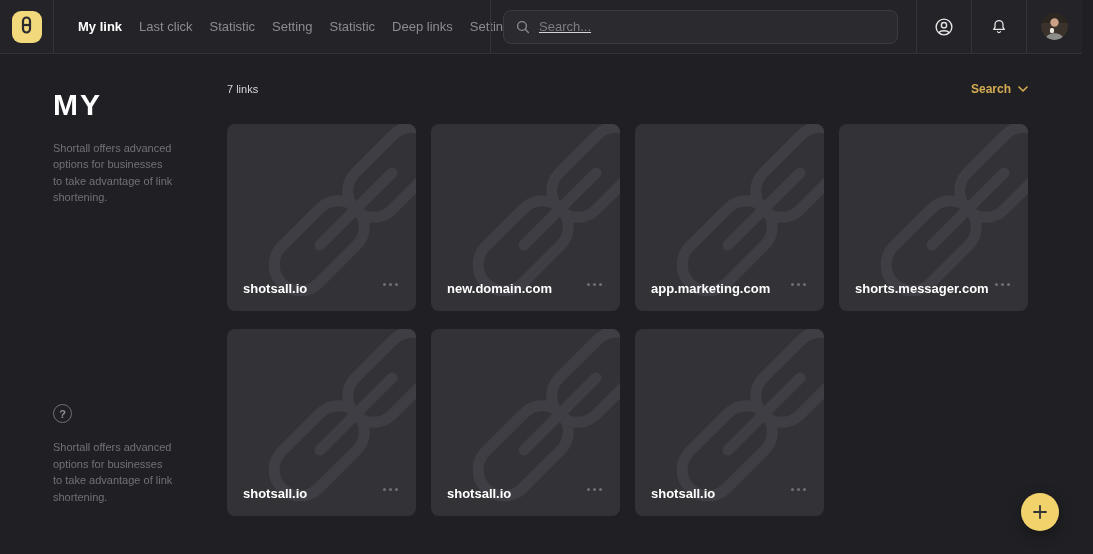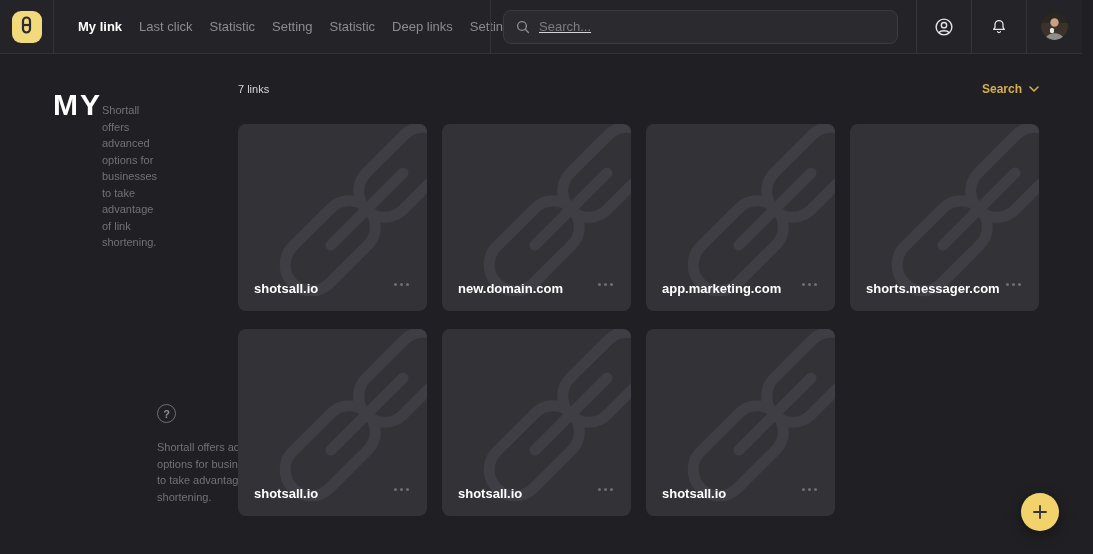--- a/index.html
+++ b/index.html
@@ -23,21 +23,21 @@
                 display:flex; align-items:center; gap:9px; padding:0 12px; }
   .search-box input { flex:1; background:transparent; border:none; outline:none; color:#d5d5d8; font-size:13px;
                       font-family:"Liberation Sans","DejaVu Sans",sans-serif;text-decoration:underline; }
   .search-box input::placeholder { color:#7c7c81; }
   .icon-cell { width:54px; display:flex; align-items:center; justify-content:center; cursor:pointer; }
   .avatar-cell { width:55px; display:flex; align-items:center; justify-content:center; cursor:pointer; }
   .avatar { width:27px; height:27px; border-radius:50%; overflow:hidden; }
 
   
   .body { display:flex; height:499px; }
-  .sidebar { width:238px; padding:32px 40px 48px 53px; display:flex; }
+  .sidebar { width:238px; padding:32px 40px 48px 53px; display:flex; flex-direction:column; }
   .page-title { color:#ffffff; font-size:30px; font-weight:bold; letter-spacing:2px; line-height:1.25; }
   .page-title span { display:block; }
   .side-desc { margin-top:16px; color:#717176; font-size:11px; line-height:1.5; width:120px; }
   .help-block { margin-top:auto; }
   .help-btn { width:19px; height:19px; border:1.5px solid #6f6f74; border-radius:50%; color:#8f8f94;
               font-size:11px; font-weight:bold; display:flex; align-items:center; justify-content:center;
               cursor:pointer; }
   .help-block .side-desc { margin-top:16px; }
 
   .main { flex:1; padding:24px 54px 0 0; }

